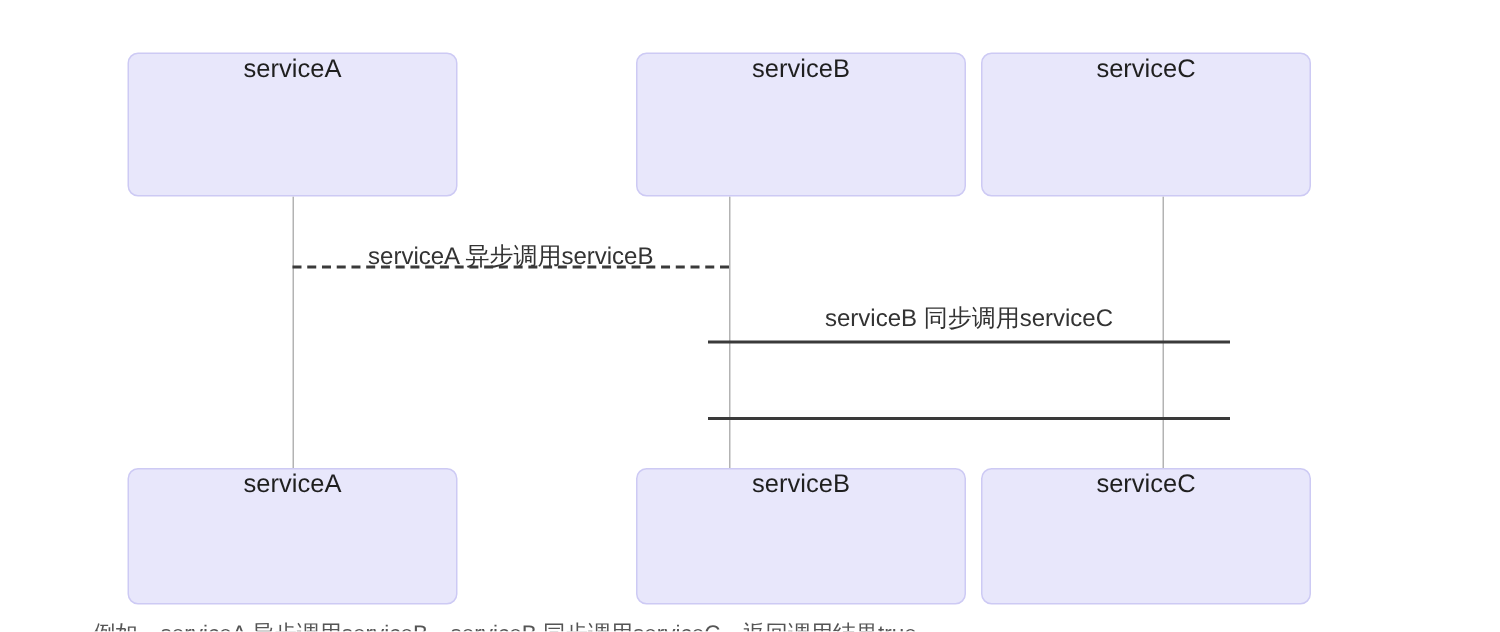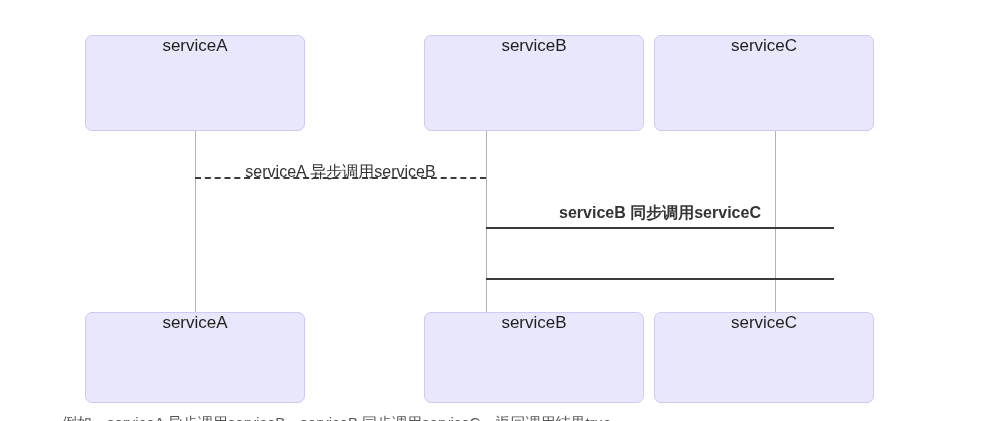--- a/index.html
+++ b/index.html
@@ -55,21 +55,21 @@
     white-space: nowrap;
   }
   .msg-line {
     position: absolute;
     height: 0;
     border-top: 2px solid var(--msg-line, #3a3a3a);
   }
   .msg-line.dashed { border-top-style: dashed; }
 
   .span-ab { left: 195px; width: 291px; }
-  .span-bc { left: 486px; width: 348px; font-weight: bold; }
+  .span-bc { left: 472px; width: 348px; }
 
   #msg0-label { top: 161px; }
   #msg0-line  { top: 177px; }
   #msg1-label { top: 202px; }
   #msg1-line  { top: 227px; }
   #msg2-label { top: 252px; }
   #msg2-line  { top: 278px; }
 
   .caption {
     position: absolute;

